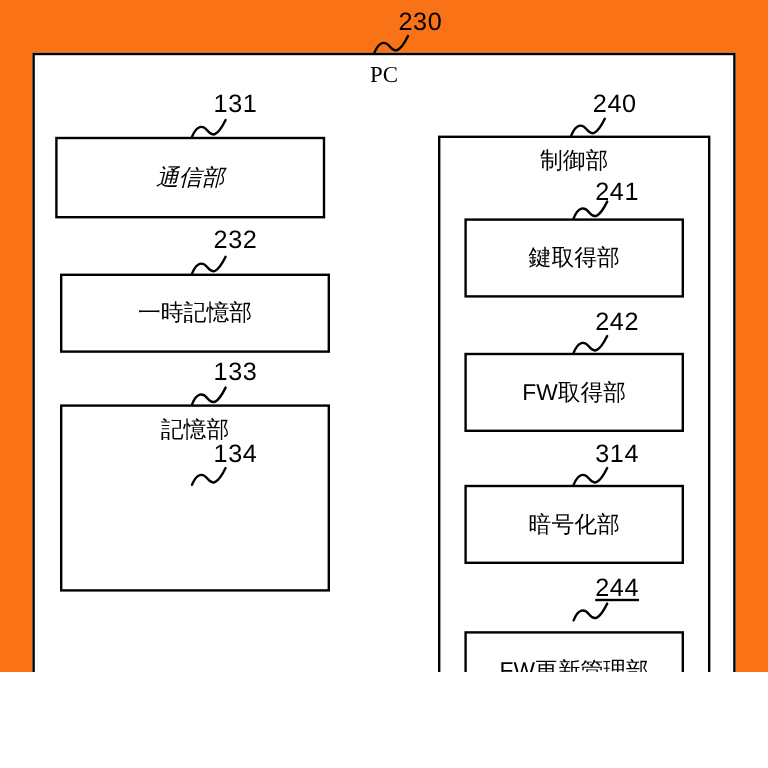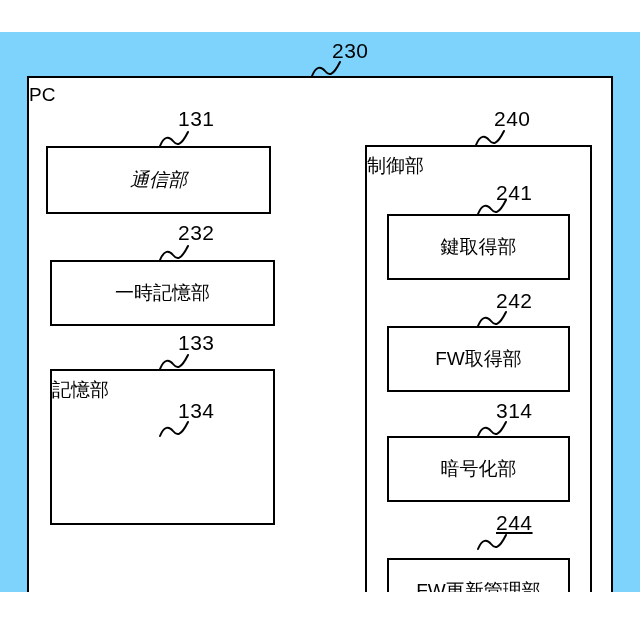--- a/index.html
+++ b/index.html
@@ -9,23 +9,22 @@
     background: #ffffff;
   }
   body {
     font-family: "Liberation Sans", "DejaVu Sans", sans-serif;
     color: #000000;
   }
   #canvas {
     position: relative;
     width: 640px;
     height: 560px;
-    background: #7dd3fc;
+    background: #f97316;
     overflow: hidden;
-    margin-top: 32px;
   }
   
   .box {
     position: absolute;
     box-sizing: border-box;
     background: #ffffff;
     border: 2px solid #000000;
   }
   .box-outer {
     border-width: 2px;
@@ -54,23 +53,25 @@
     font-size: 19px;
     white-space: nowrap;
     pointer-events: none;
   }
   
   .cap-top {
     position: absolute;
     left: 0;
     right: 0;
     top: 6px;
+    text-align: center;
     font-size: 19px;
     white-space: nowrap;
     pointer-events: none;
+    font-family: Liberation Serif, serif;
   }
   
   #leaders {
     position: absolute;
     left: 0;
     top: 0;
     width: 640px;
     height: 640px;
     pointer-events: none;
   }

